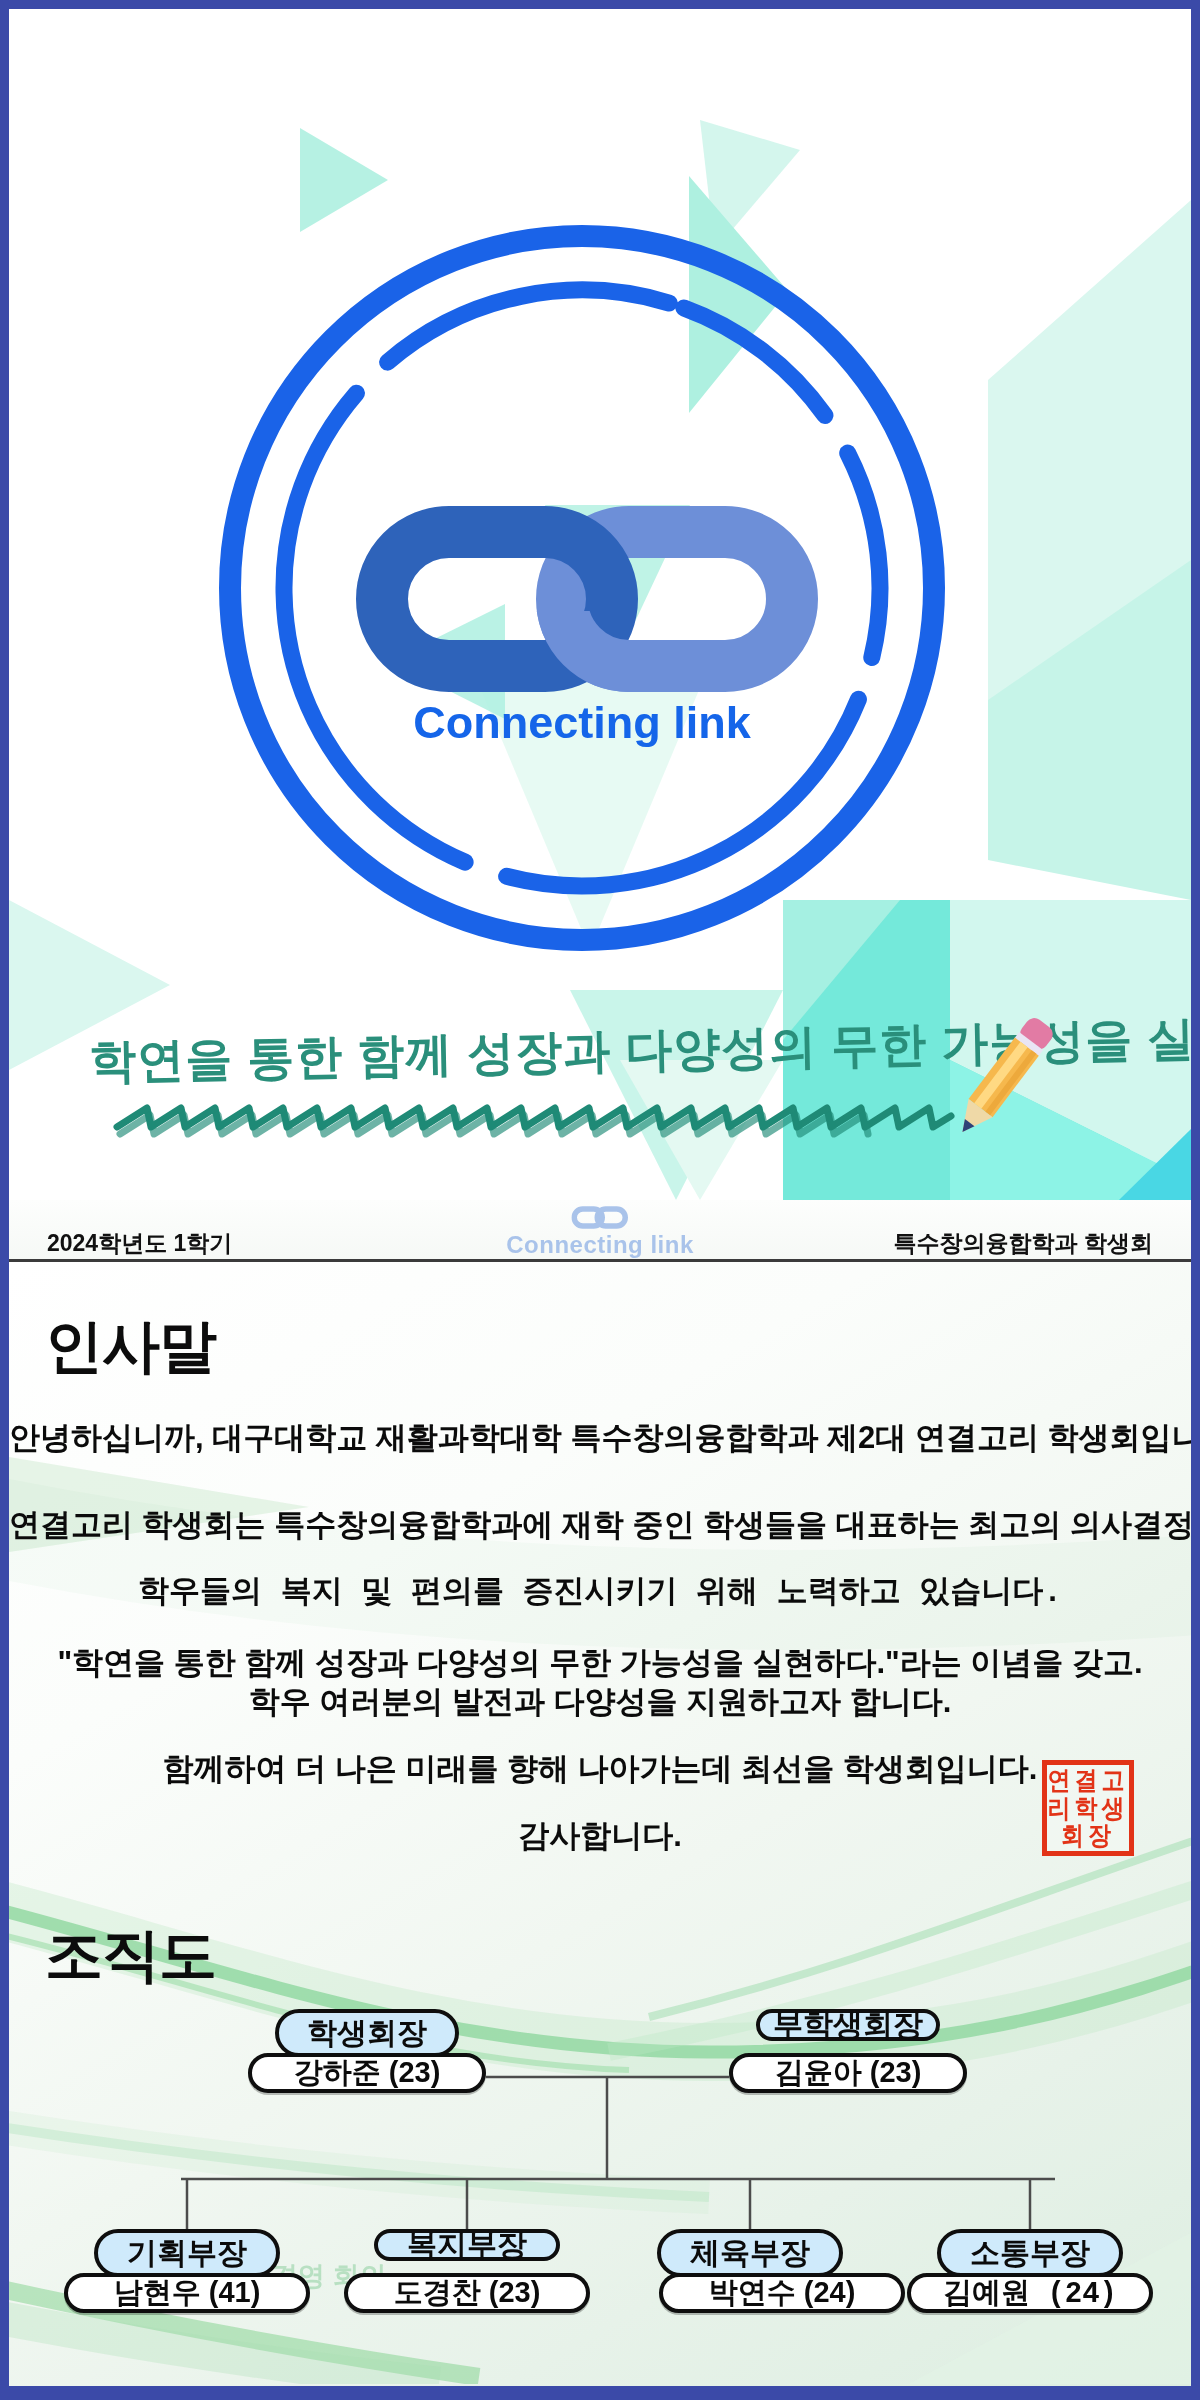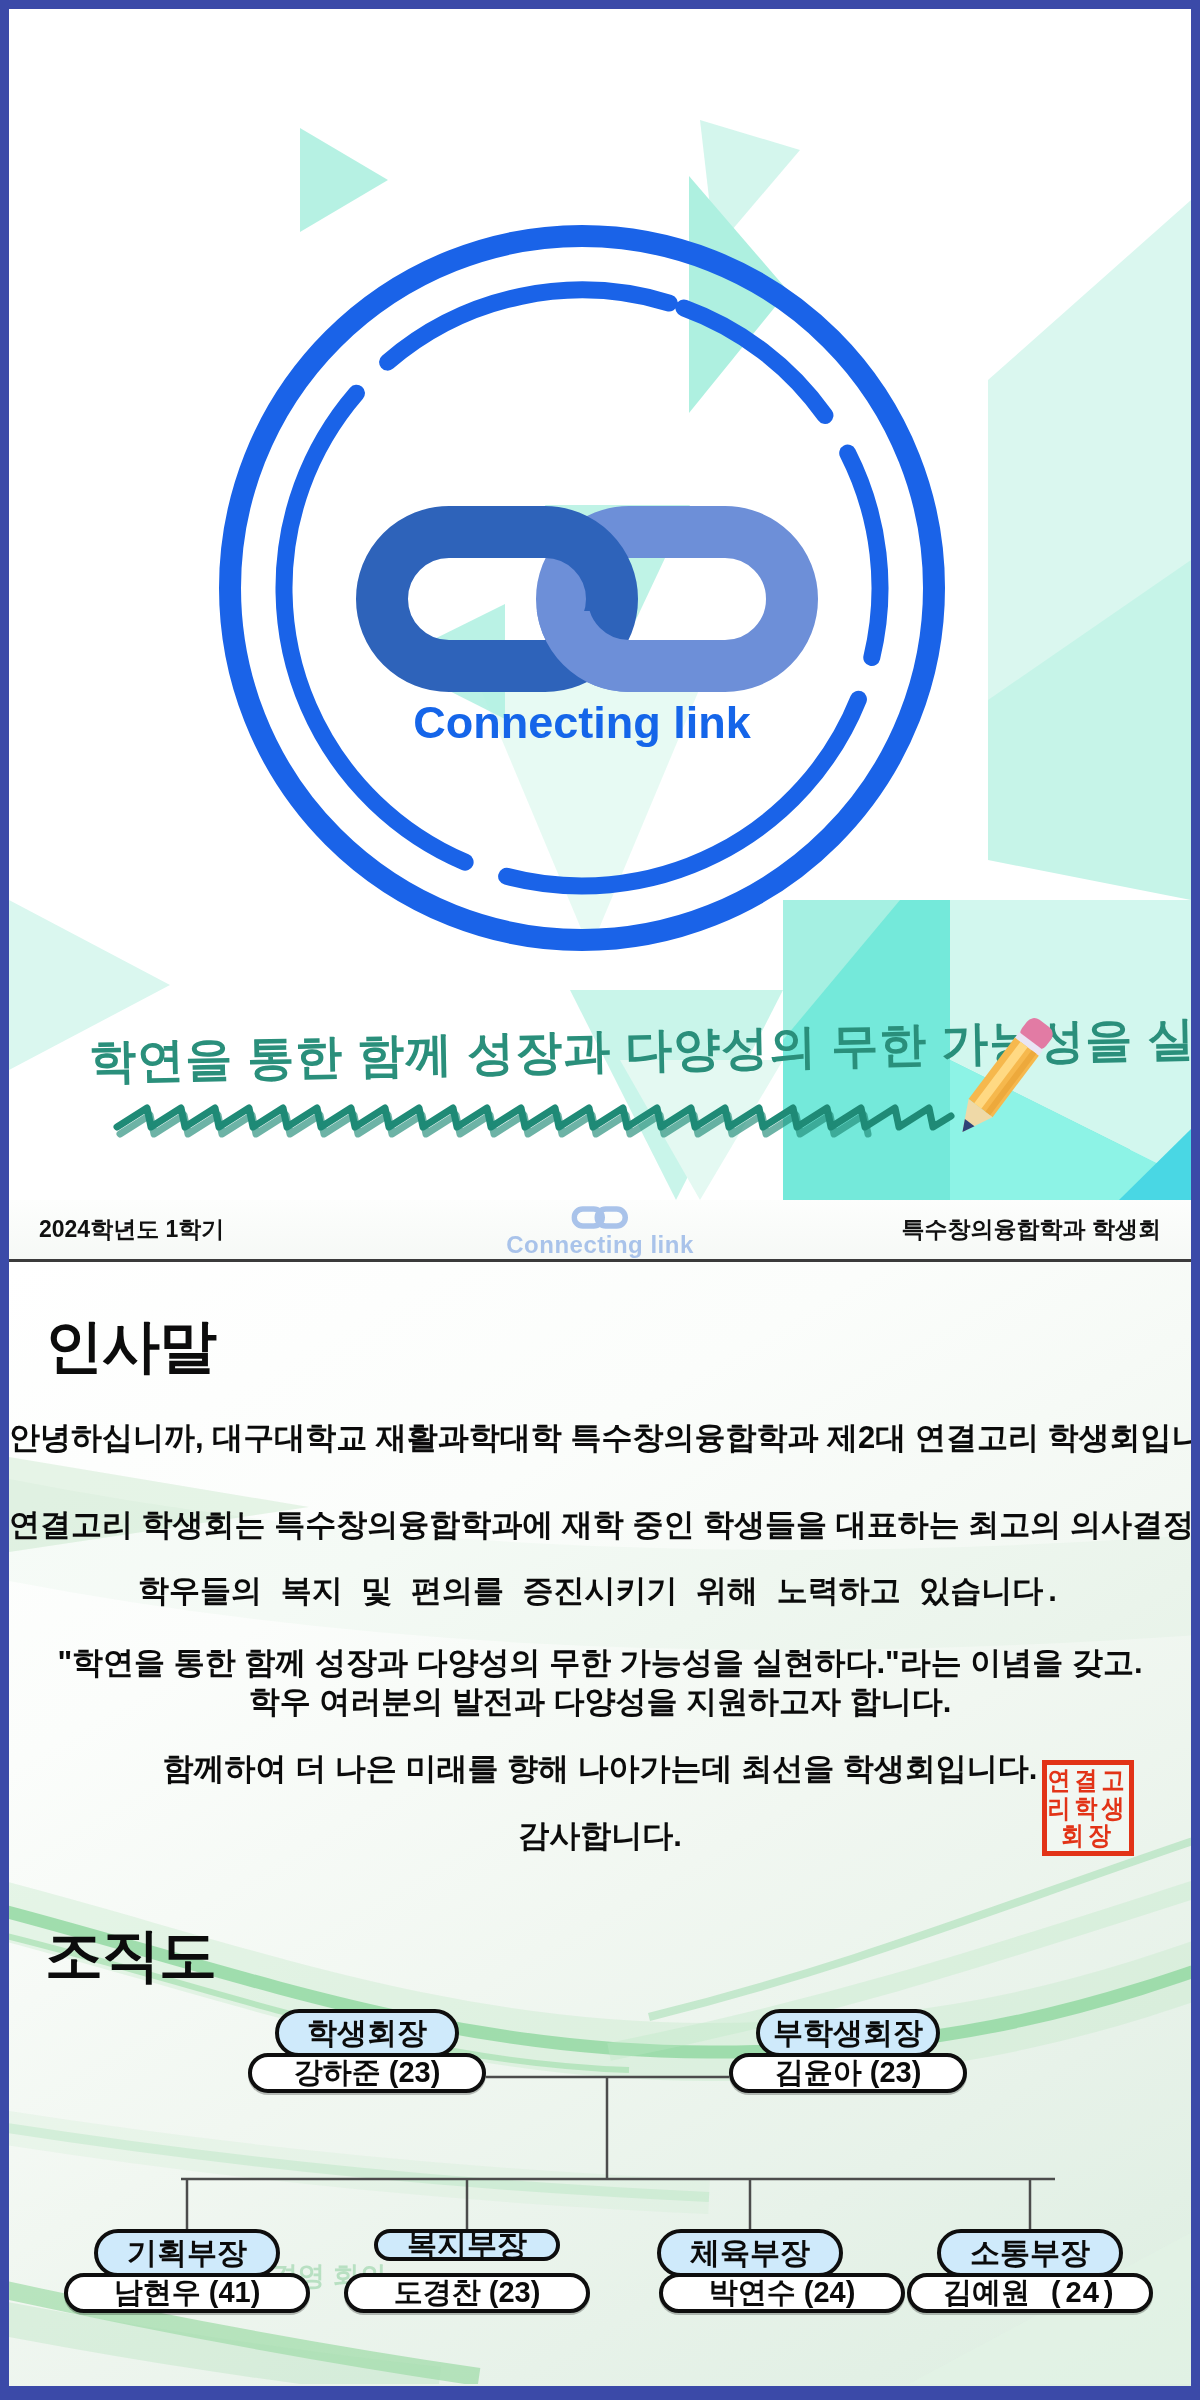--- a/index.html
+++ b/index.html
@@ -28,22 +28,22 @@
     color:#2a8f7b;transform:rotate(-1.2deg);
     white-space:nowrap;
   }
   .scribble{position:absolute;left:103px;top:1082px;}
   .pencil{position:absolute;left:936px;top:1000px;}
   
   .hbar{
     position:relative;height:62px;flex:none;
     background:linear-gradient(#fdfefd,#f6f9f6);
     border-bottom:3px solid #3b3b3b;
-    display:flex;align-items:center;justify-content:space-between;
-    padding:0 30px;box-sizing:border-box;
+    display:flex;align-items:flex-end;justify-content:space-between;
+    padding:0 38px;box-sizing:border-box;
   }
   .hbar-left{font-size:23px;font-weight:600;color:#111;}
   .hbar-right{font-size:23px;font-weight:700;color:#111;}
   .hbar-center{
     position:absolute;left:50%;top:4px;transform:translateX(-50%);
     display:flex;flex-direction:column;align-items:center;line-height:1;
   }
   .hbar-logo-text{font-size:24px;font-weight:800;color:#a9c3ea;margin-top:1px;letter-spacing:0.5px;}
   
   .content{
@@ -213,21 +213,21 @@
           <line x1="178" y1="917" x2="178" y2="970"></line>
           <line x1="458" y1="917" x2="458" y2="970"></line>
           <line x1="741" y1="917" x2="741" y2="970"></line>
           <line x1="1021" y1="917" x2="1021" y2="970"></line>
         </g>
       </svg>
 
       <div class="pill-title" style="left:266px;top:747px;width:184px;height:48px;">학생회장</div>
       <div class="pill-name" style="left:239px;top:791px;width:238px;height:40px;">강하준 (23)</div>
 
-      <div class="pill-title" style="left:747px;top:747px;width:184px;height:48px;">부학생회장</div>
+      <div class="pill-title" style="left:747px;top:747px;width:184px;height:32px;">부학생회장</div>
       <div class="pill-name" style="left:720px;top:791px;width:238px;height:40px;">김윤아 (23)</div>
 
       <div class="pill-title" style="left:85px;top:967px;width:186px;height:48px;">기획부장</div>
       <div class="pill-name" style="left:55px;top:1011px;width:246px;height:40px;">남현우 (41)</div>
 
       <div class="pill-title" style="left:365px;top:967px;width:186px;height:32px;">복지부장</div>
       <div class="pill-name" style="left:335px;top:1011px;width:246px;height:40px;">도경찬 (23)</div>
 
       <div class="pill-title" style="left:648px;top:967px;width:186px;height:48px;">체육부장</div>
       <div class="pill-name" style="left:650px;top:1011px;width:246px;height:40px;">박연수 (24)</div>

